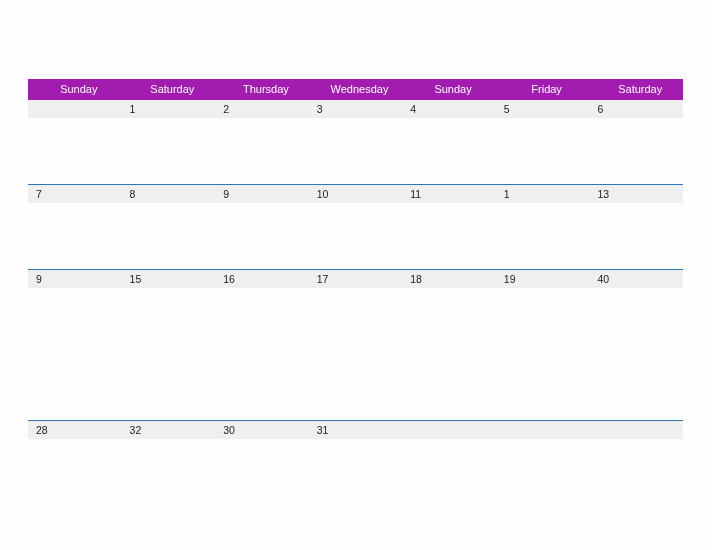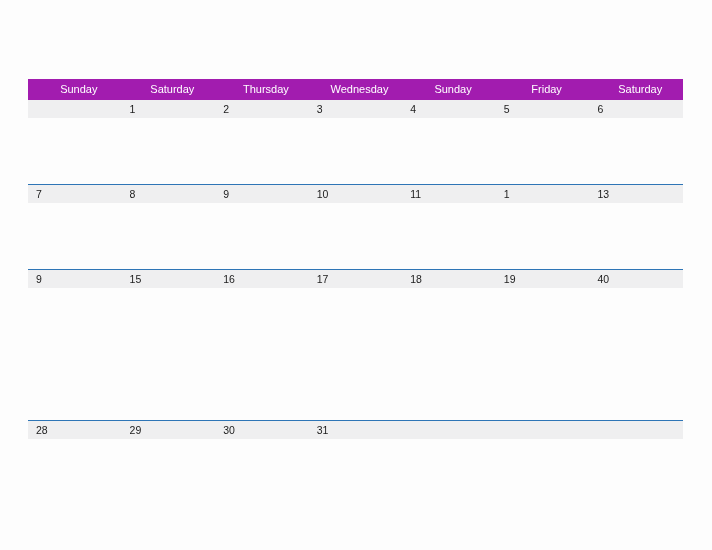--- a/index.html
+++ b/index.html
@@ -235,21 +235,21 @@
         <td></td>
         <td></td>
         <td></td>
         <td></td>
         <td></td>
         <td></td>
       </tr>
 
       <tr class="daterow">
         <td>28</td>
-        <td>29</td>
+        <td>32</td>
         <td>30</td>
         <td>31</td>
         <td></td>
         <td></td>
         <td></td>
       </tr>
       <tr class="bodyrow short">
         <td></td>
         <td></td>
         <td></td>

